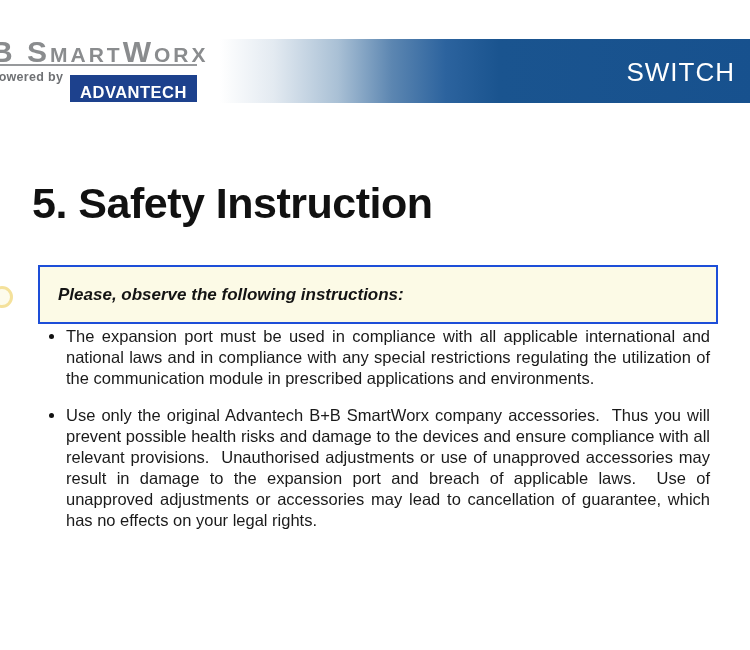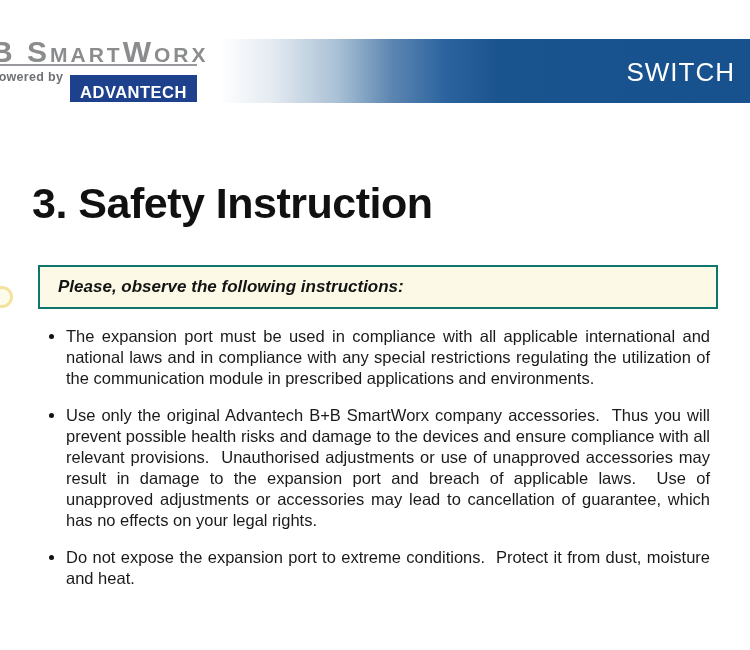--- a/index.html
+++ b/index.html
@@ -47,22 +47,22 @@
   h1.page-title{
     position:absolute;left:32px;top:179px;margin:0;
     font-size:43px;line-height:48px;font-weight:700;letter-spacing:-.5px;color:#111111;
     white-space:nowrap;
   }
   .warn-fragment{
     position:absolute;left:-9px;top:286px;width:16px;height:16px;
     border:3px solid #f3dc8a;border-radius:50%;background:#fdfbe9;opacity:.85;
   }
   .notice{
-    position:absolute;left:38px;top:265px;width:680px;height:44px;
-    box-sizing:border-box;border:2px solid #0f766e;background:#fcfae6;
+    position:absolute;left:38px;top:265px;width:680px;height:59px;
+    box-sizing:border-box;border:2px solid #1d4ed8;background:#fcfae6;
     display:flex;align-items:center;padding-left:18px;
   }
   .notice span{
     font-size:17px;font-weight:700;font-style:italic;color:#141414;
   }
   ul.safety{
     position:absolute;left:48px;top:326px;width:670px;
     margin:0;padding:0;list-style:none;
   }
   ul.safety li{
@@ -90,37 +90,33 @@
     <div class="brand-rule"></div>
 
     <div class="powered">Powered by</div>
 
     <div class="adv-box">
       <span>ADVANTECH</span>
     </div>
   </header>
 
   <main>
-    <h1 class="page-title">3. Safety Instruction</h1>
+    <h1 class="page-title">5. Safety Instruction</h1>
 
     <div class="warn-fragment"></div>
 
     <div class="notice">
       <span>Please, observe the following instructions:</span>
     </div>
 
     <ul class="safety">
       <li>
         <span class="dot"></span>
         <span class="li-text">The expansion port must be used in compliance with all applicable international and national laws and in compliance with any special restrictions regulating the utilization of the communication module in prescribed applications and environments.</span>
       </li>
       <li>
         <span class="dot"></span>
         <span class="li-text">Use only the original Advantech B+B SmartWorx company accessories.  Thus you will prevent possible health risks and damage to the devices and ensure compliance with all relevant provisions.  Unauthorised adjustments or use of unapproved accessories may result in damage to the expansion port and breach of applicable laws.  Use of unapproved adjustments or accessories may lead to cancellation of guarantee, which has no effects on your legal rights.</span>
       </li>
-      <li>
-        <span class="dot"></span>
-        <span class="li-text">Do not expose the expansion port to extreme conditions.  Protect it from dust, moisture and heat.</span>
-      </li>
     </ul>
   </main>
 
 </div>
 
 </body></html>

